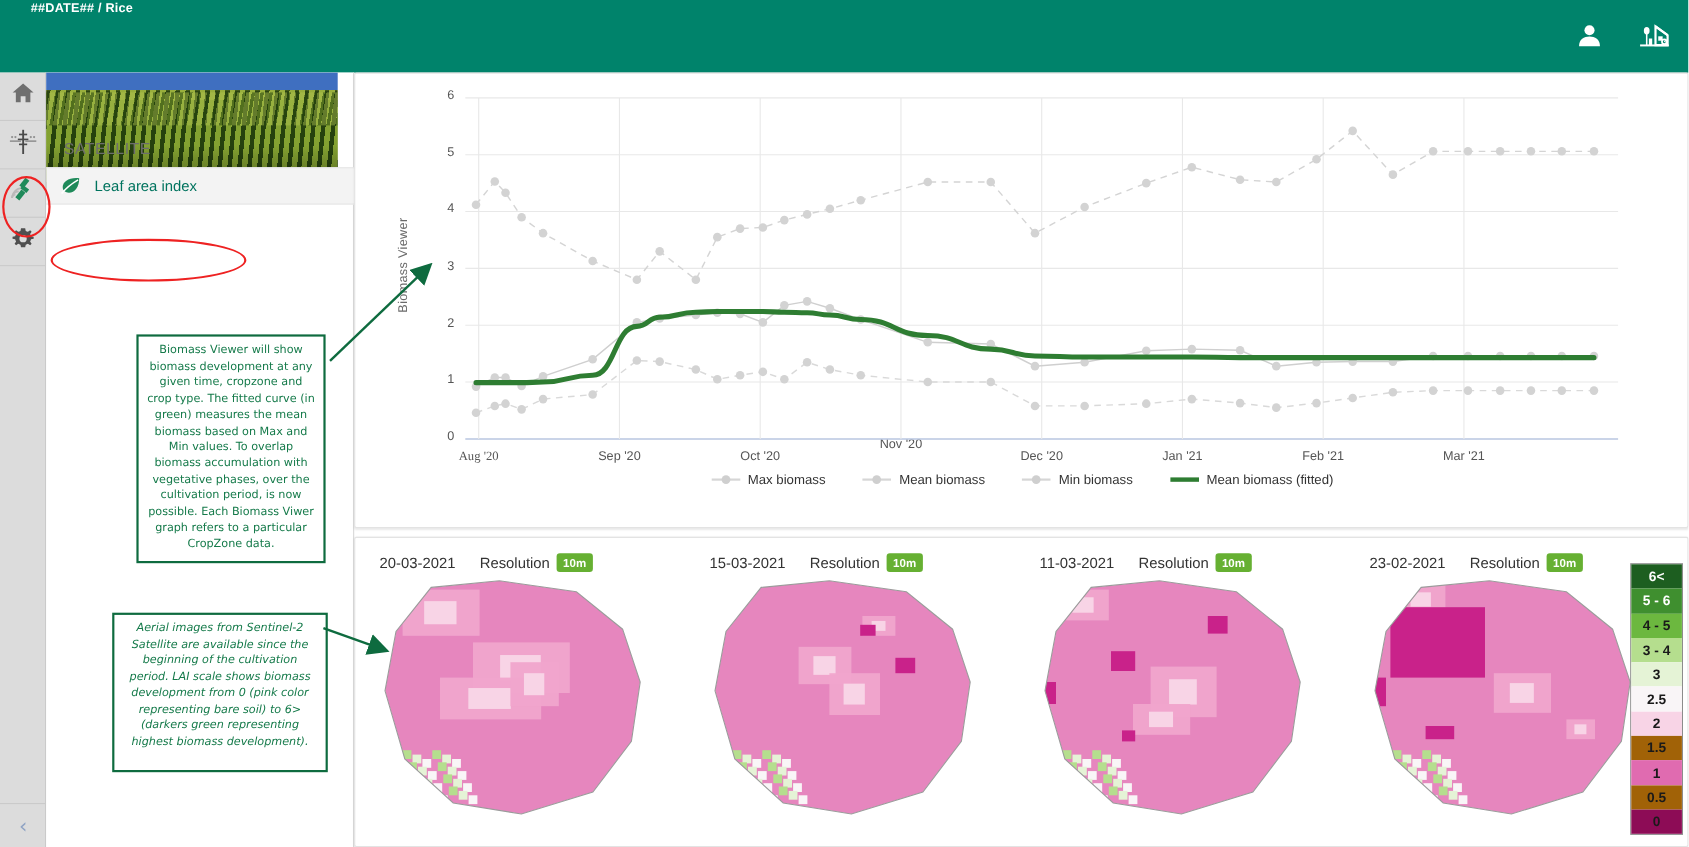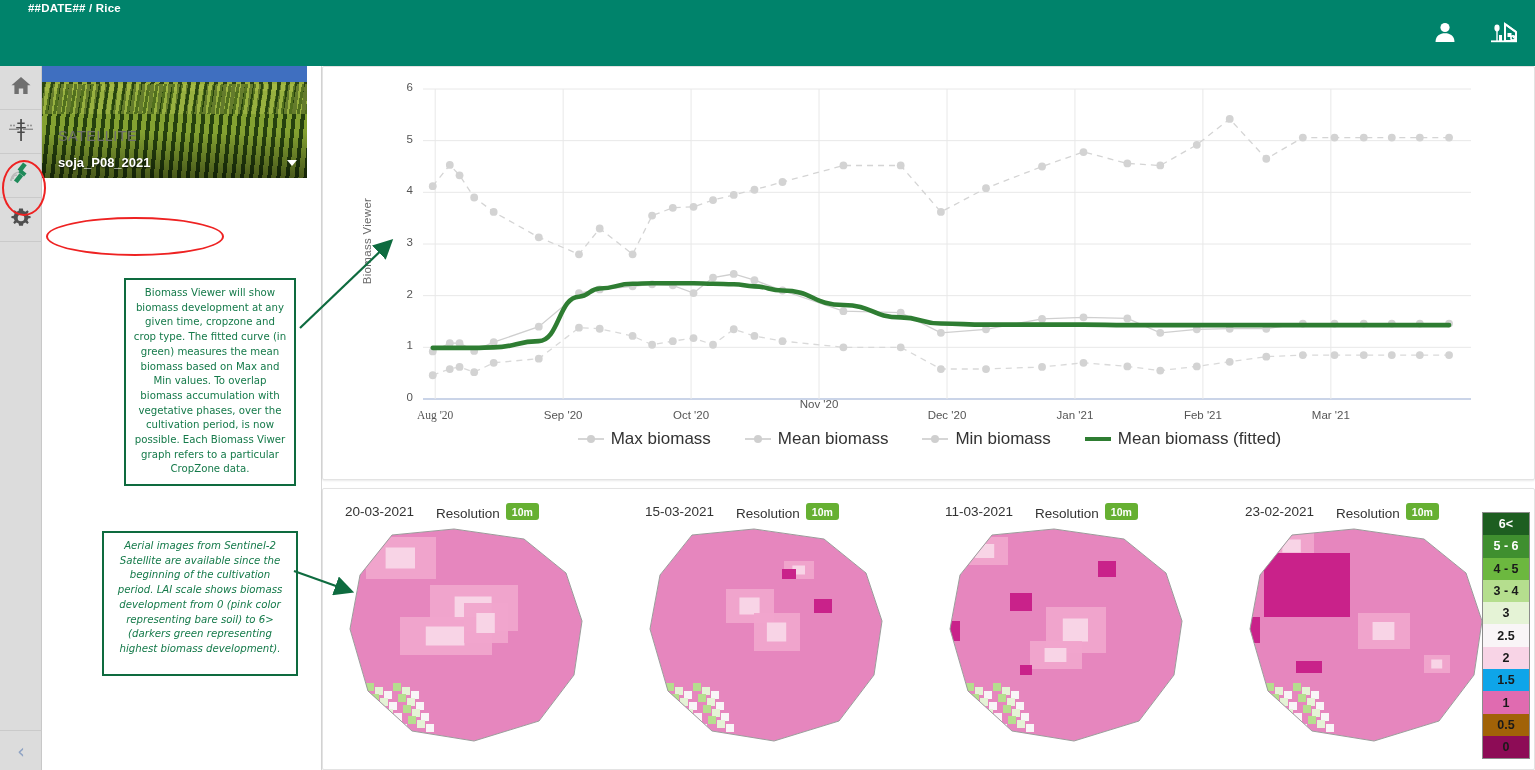--- a/index.html
+++ b/index.html
@@ -107,21 +107,21 @@
     position: absolute; border: 2.4px solid #ee2222;
     border-radius: 50%; pointer-events: none;
   }
 
   
   .callout {
     position: absolute; background: #ffffff;
     border: 2.5px solid #0e6b3f; z-index: 6;
     font-family: "DejaVu Sans", sans-serif;
     font-size: 10.2px; line-height: 14.7px;
-    color: #157a4a; text-align: center; padding: 6px 7px;
+    color: #157a4a; text-align: center; padding: 6px 7px; margin-top: 26px;
   }
 
   
   .card {
     position: absolute; background: #ffffff;
     border: 1px solid #e3e3e3; border-radius: 2px;
     box-shadow: 0 1px 2px rgba(0,0,0,.09);
   }
   #chart-card { left: 322px; top: 66px; width: 1213px; height: 414px; }
   #images-card { left: 322px; top: 488px; width: 1213px; height: 282px; }
@@ -146,21 +146,21 @@
     position: absolute; left: 0; top: 362px; width: 1213px;
     display: flex; align-items: center; justify-content: center; gap: 34px;
   }
   .leg { display: flex; align-items: center; gap: 7px; cursor: pointer; }
   .leg-dash { width: 26px; height: 2px; background: #d6d6d6; position: relative; }
   .leg-dot {
     position: absolute; left: 9px; top: -3px; width: 8px; height: 8px;
     border-radius: 50%; background: #cfcfcf;
   }
   .leg-solid { width: 26px; height: 4px; background: #2e7d32; }
-  .leg-txt { font-size: 17px; color: #333; }
+  .leg-txt { font-size: 12px; color: #333; }
 
   
   .img-col { position: absolute; top: 14px; width: 280px; height: 258px; }
   .img-head { display: flex; align-items: center; gap: 22px; padding-left: 14px; }
   .img-date { font-size: 13.5px; color: #333; }
   .img-res { font-size: 13.5px; color: #333; }
   .badge {
     display: inline-block; background: #66b032; color: #ffffff;
     font-size: 10.5px; font-weight: bold; border-radius: 3px;
     padding: 2.5px 6px; margin-left: 6px; vertical-align: 2px;
@@ -264,20 +264,29 @@
       <div class="hero-rows"></div>
       <div class="hero-rows2"></div>
       <div class="hero-shade"></div>
       <div class="hero-label">soja_P08_2021</div>
       <div class="hero-caret"></div>
     </div>
   </div>
 
   <div class="section-title">SATELLITE</div>
 
+  <div class="nav-item">
+    <span class="ico">
+      <svg width="20" height="18" viewBox="0 0 20 18">
+        <path d="M18 2 C9 1 3 5 3 10 C3 13.2 5.4 15.2 8.6 15.2 C14 15.2 18 10 18 2 Z" fill="#1f8a5a"></path>
+        <path d="M2 16 C6 11 11 7 17 3.5" stroke="#ffffff" stroke-width="1.4" fill="none"></path>
+      </svg>
+    </span>
+    <span class="lbl">Leaf area index</span>
+  </div>
 
   <div class="ell" style="left:2px; top:160px; width:44px; height:56px;"></div>
   <div class="ell" style="left:46px; top:217px; width:178px; height:39px;"></div>
 
   <div class="callout" style="left:124px; top:278px; width:172px; height:208px;">
     <span>Biomass Viewer will show biomass development at any given time, cropzone and crop type. The fitted curve (in green) measures the mean biomass based on Max and Min values. To overlap biomass accumulation with vegetative phases, over the cultivation period, is now possible. Each Biomass Viwer graph refers to a particular CropZone data.</span>
   </div>
   <svg style="position:absolute; left:290px; top:230px; z-index:7;" width="120" height="110">
     <defs>
       <marker id="ah1" markerWidth="9" markerHeight="9" refX="7" refY="4.5" orient="auto">
@@ -681,19 +690,19 @@
   </div>
 
   <div class="scale" id="scale-host">
       <div class="scale-row" style="background: rgb(29, 94, 32); color: rgb(255, 255, 255);">6&lt;</div>
       <div class="scale-row" style="background: rgb(63, 143, 47); color: rgb(255, 255, 255);">5 - 6</div>
       <div class="scale-row" style="background: rgb(108, 184, 63);">4 - 5</div>
       <div class="scale-row" style="background: rgb(181, 222, 142);">3 - 4</div>
       <div class="scale-row" style="background: rgb(229, 243, 214);">3</div>
       <div class="scale-row" style="background: rgb(249, 245, 247);">2.5</div>
       <div class="scale-row" style="background: rgb(248, 212, 230);">2</div>
-      <div class="scale-row" style="background: #0ea5e9;">1.5</div>
+      <div class="scale-row" style="background: #a16207;">1.5</div>
       <div class="scale-row" style="background: rgb(224, 107, 176);">1</div>
       <div class="scale-row" style="background: #a16207; color: rgb(26, 26, 26);">0.5</div>
       <div class="scale-row" style="background: rgb(141, 12, 86); color: rgb(26, 26, 26);">0</div>
     </div>
 
 </div>
 
 </body></html>

